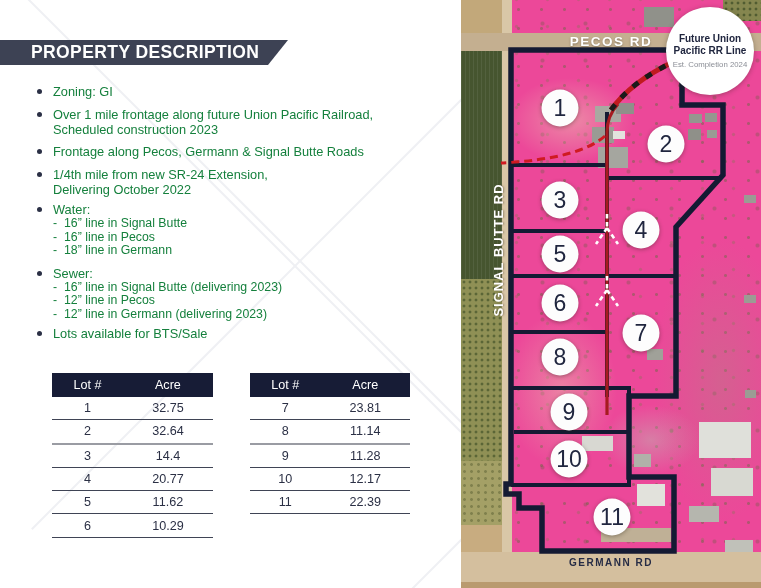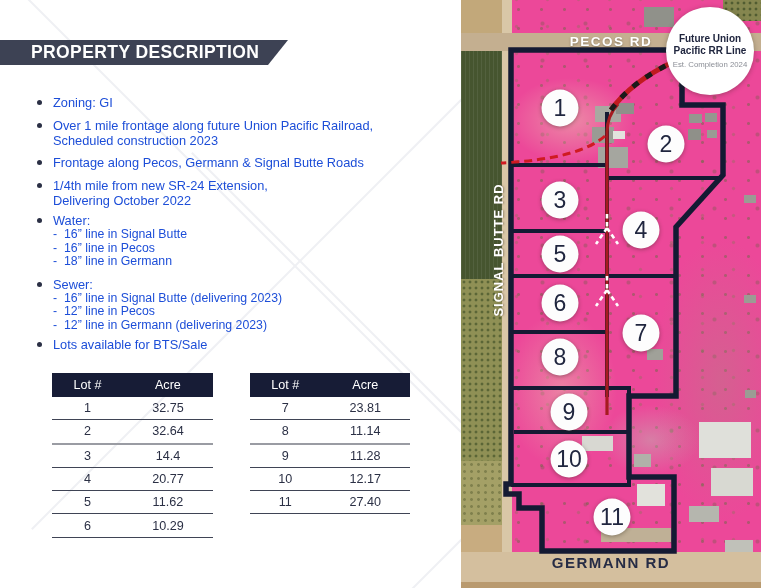--- a/index.html
+++ b/index.html
@@ -5,21 +5,21 @@
   html,body{margin:0;padding:0;background:#888;}
   #page{position:relative;width:761px;height:588px;background:#ffffff;overflow:hidden;
         font-family:"Liberation Sans", sans-serif;}
   
   #left-panel{position:absolute;left:0;top:0;width:461px;height:588px;background:#fff;overflow:hidden;}
   .wm{position:absolute;width:900px;height:2px;background:#eff0f4;}
   .banner{position:absolute;left:0;top:40px;width:288px;height:25px;background:#3d4254;
           clip-path:polygon(0 0,100% 0,calc(100% - 20px) 100%,0 100%);
           color:#fff;font-weight:bold;font-size:17.5px;line-height:25px;padding-left:31px;
           letter-spacing:.4px;box-sizing:border-box;white-space:nowrap;}
-  #bullet-list{position:absolute;left:36px;top:84px;width:420px;color:#1d4ed8;margin-top:11px;}
+  #bullet-list{position:absolute;left:36px;top:84px;width:420px;color:#15803d;}
   .bullet-item{display:flex;margin-bottom:7px;}
   .bullet-item .dot{flex:0 0 5px;width:5px;height:5px;border-radius:50%;background:#2b3045;margin:5px 11px 0 1px;}
   .bmain{font-size:12.8px;line-height:15px;}
   .bsub{font-size:12.3px;line-height:13.5px;display:flex;}
   .bsub .dash{width:11px;flex:0 0 11px;}
   .bullet-item.mb8{margin-bottom:8px;} .bullet-item.mb5{margin-bottom:5px;}
   
   .lot-table{position:absolute;top:373px;}
   #table-0{left:52px;width:161px;} #table-1{left:250px;width:160px;}
   .t-head{display:flex;height:24px;background:#171c36;color:#fff;align-items:center;font-size:12.6px;}
@@ -56,21 +56,21 @@
     background-image:radial-gradient(circle, rgba(30,50,20,.5) 1px, transparent 1.8px);background-size:6px 6px;}
   #road-signal{position:absolute;left:41px;top:0;width:10px;height:553px;background:#d9c7a7;}
   #road-pecos{position:absolute;left:0;top:33px;width:300px;height:18px;background:#c4af90;}
   #road-germann{position:absolute;left:0;top:552px;width:300px;height:30px;background:#d4bf9e;}
   #field-below{position:absolute;left:0;top:582px;width:300px;height:6px;background:#b99a6f;}
   #map svg{position:absolute;left:0;top:0;}
   .road-label{position:absolute;color:#fff;font-weight:bold;white-space:nowrap;
     text-shadow:0 1px 2px rgba(80,70,50,.55);transform:translate(-50%,-50%);}
   #label-pecos{left:150px;top:41px;font-size:13.5px;letter-spacing:1.5px;}
   #label-signal{left:37px;top:250px;font-size:13px;letter-spacing:1px;transform:translate(-50%,-50%) rotate(-90deg);}
-  #label-germann{left:150px;top:562px;font-size:15px;letter-spacing:1.5px;color:#262c45;
+  #label-germann{left:150px;top:562px;font-size:10px;letter-spacing:1.5px;color:#262c45;
     text-shadow:none;font-weight:bold;}
   .lot-marker{position:absolute;width:37px;height:37px;border-radius:50%;background:#fdfdfd;
     transform:translate(-50%,-50%);display:flex;align-items:center;justify-content:center;
     color:#20263f;font-size:23px;box-shadow:0 1px 4px rgba(40,35,20,.4);}
   #callout{position:absolute;left:249px;top:51px;width:88px;height:88px;border-radius:50%;
     background:#fff;transform:translate(-50%,-50%);box-shadow:0 1px 5px rgba(40,35,20,.35);
     display:flex;flex-direction:column;align-items:center;justify-content:center;z-index:5;}
   .callout-title{font-size:10px;font-weight:bold;color:#20263f;line-height:12px;}
   .callout-sub{font-size:7.8px;color:#8b8e96;margin-top:3px;}
 </style>
@@ -204,21 +204,21 @@
         <div class="t-row">
           <div class="c">9</div>
           <div class="c">11.28</div>
         </div>
         <div class="t-row">
           <div class="c">10</div>
           <div class="c">12.17</div>
         </div>
         <div class="t-row">
           <div class="c">11</div>
-          <div class="c">27.40</div>
+          <div class="c">22.39</div>
         </div>
       </div>
   </div>
 
   <div id="map">
     <div id="speckle"></div>
     <div id="soft-patches"></div>
 
     <div class="farm" id="farm-top"></div>
     <div class="farm" id="farm-green"></div>

